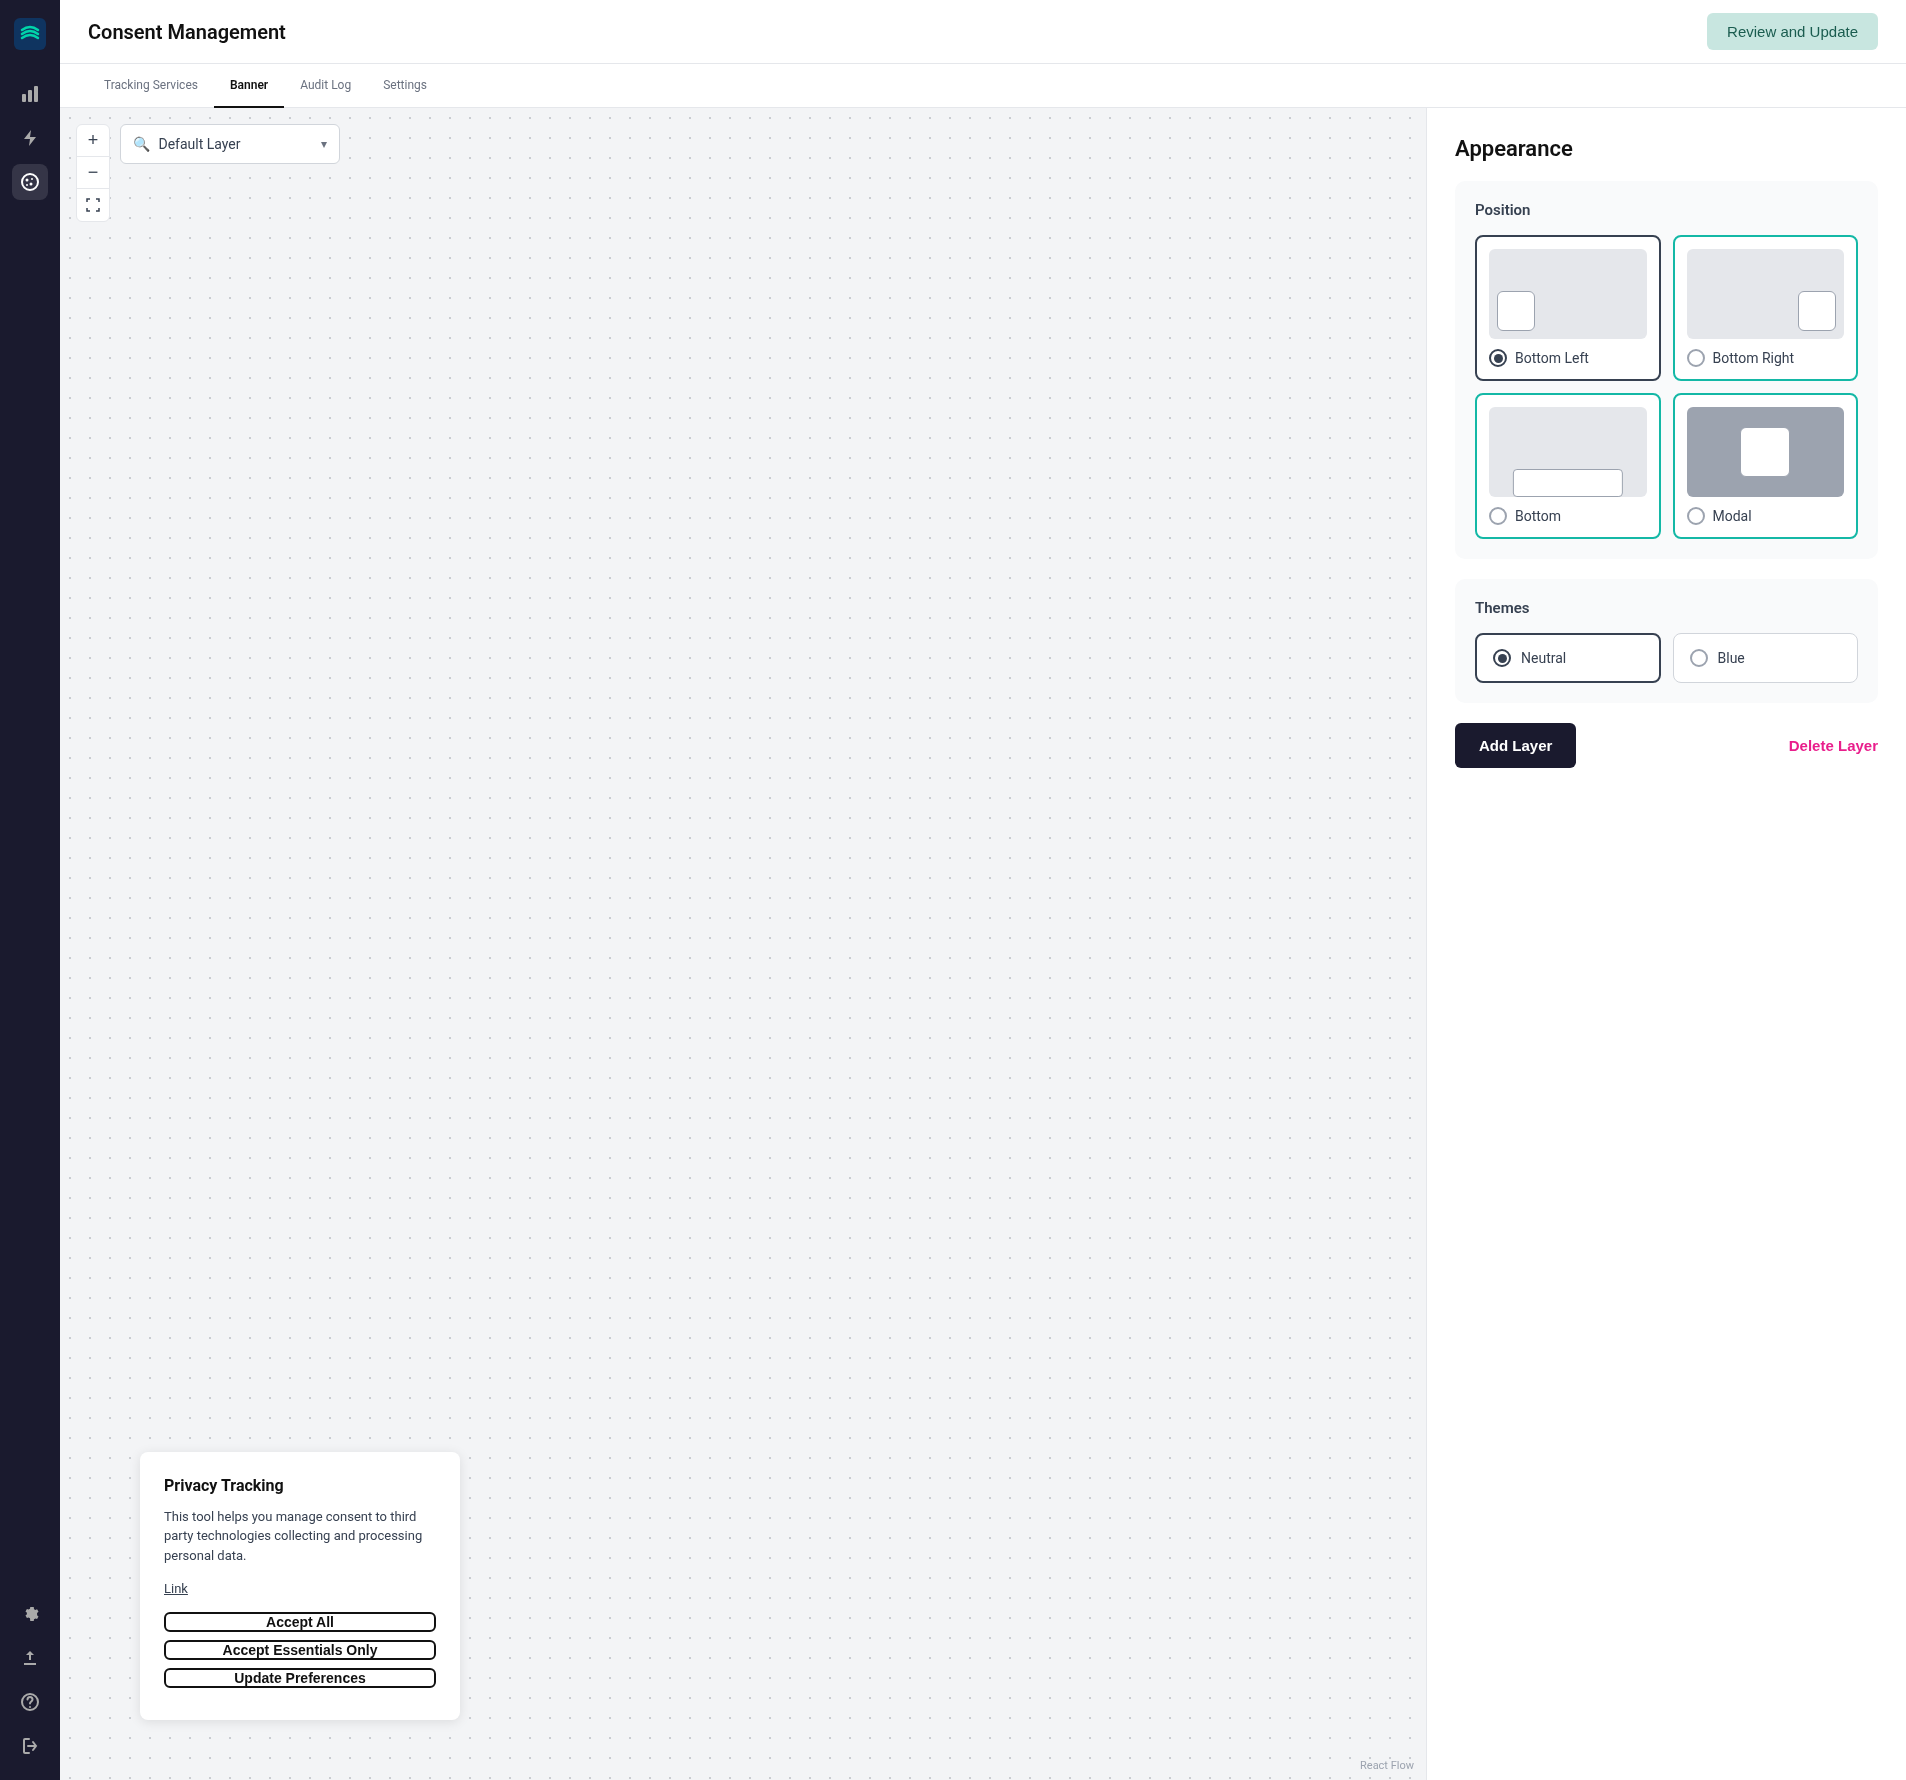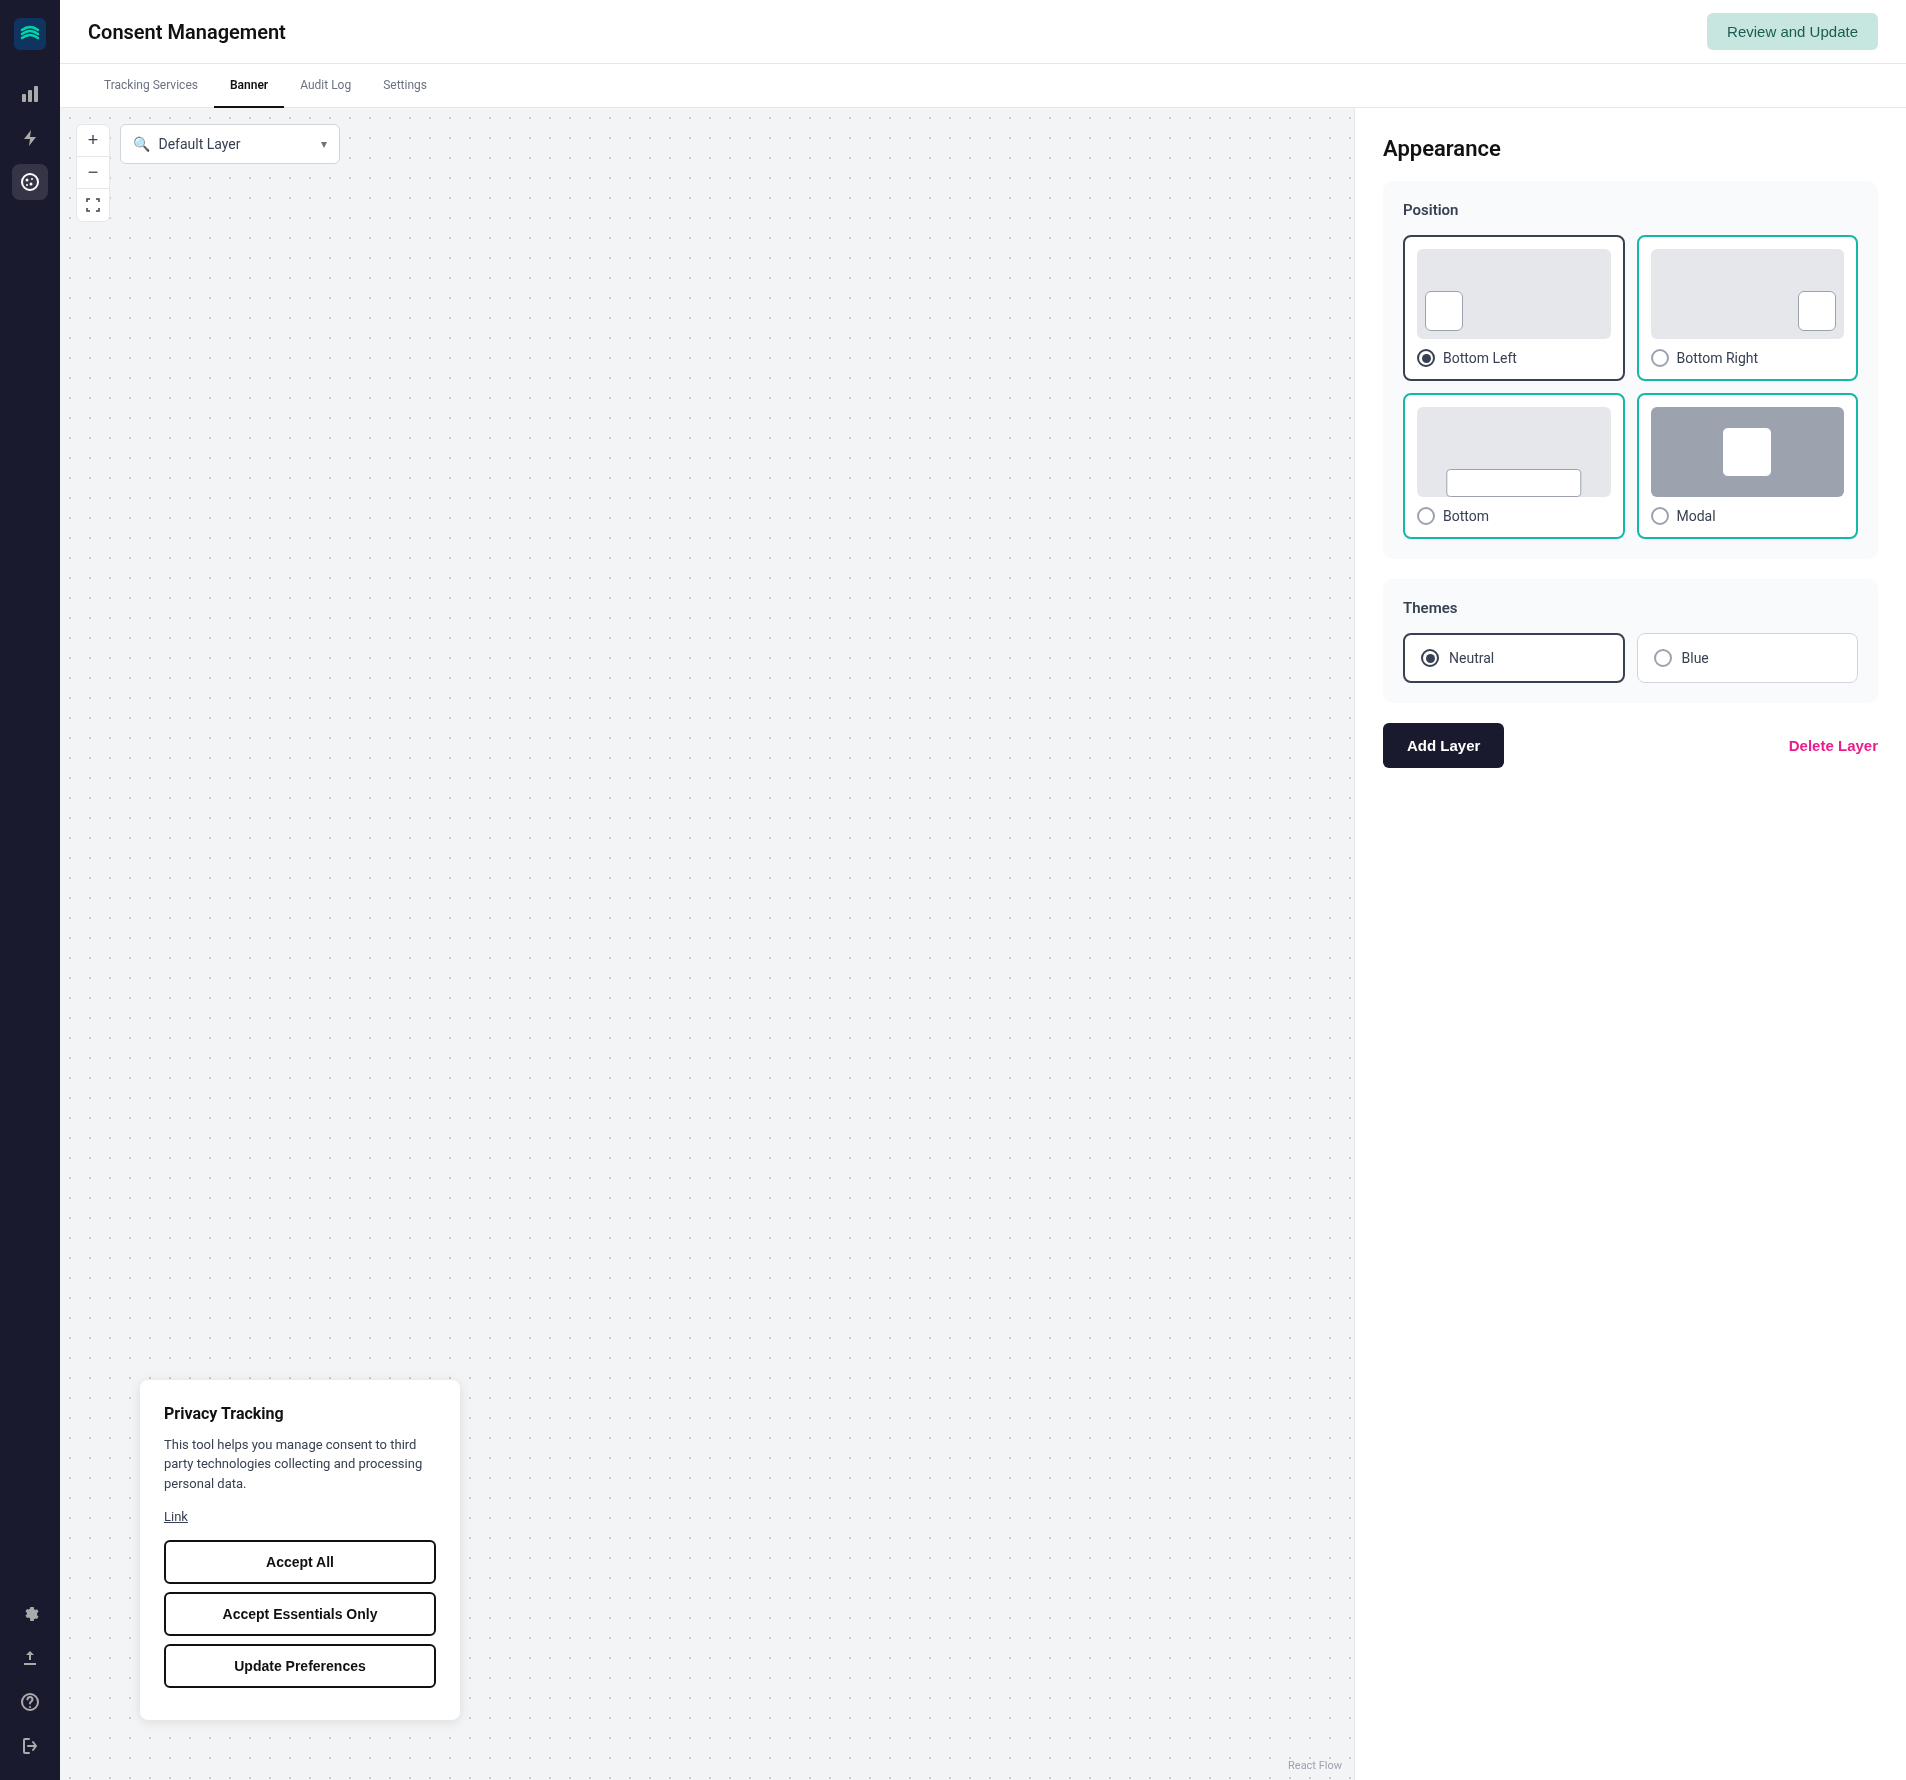--- a/index.html
+++ b/index.html
@@ -204,42 +204,41 @@
     .privacy-link {
       font-size: 13px;
       color: #374151;
       text-decoration: underline;
       display: block;
       margin-bottom: 16px;
       cursor: pointer;
     }
     .privacy-btn {
       width: 100%;
-      padding: 12px;
       border: 2px solid #111;
       border-radius: 6px;
       background: #fff;
       font-size: 14px;
       font-weight: 700;
       color: #111;
       cursor: pointer;
       margin-bottom: 8px;
     }
 
     .react-flow-label {
       position: absolute;
       bottom: 8px;
       right: 12px;
       font-size: 11px;
       color: #9ca3af;
     }
 
     
     .right-panel {
-      width: 552px;
+      width: 480px;
       background: #fff;
       border-left: 1px solid #e5e7eb;
       overflow-y: auto;
       padding: 28px;
       flex-shrink: 0;
     }
     .panel-section-title {
       font-size: 22px;
       font-weight: 600;
       color: #111;

